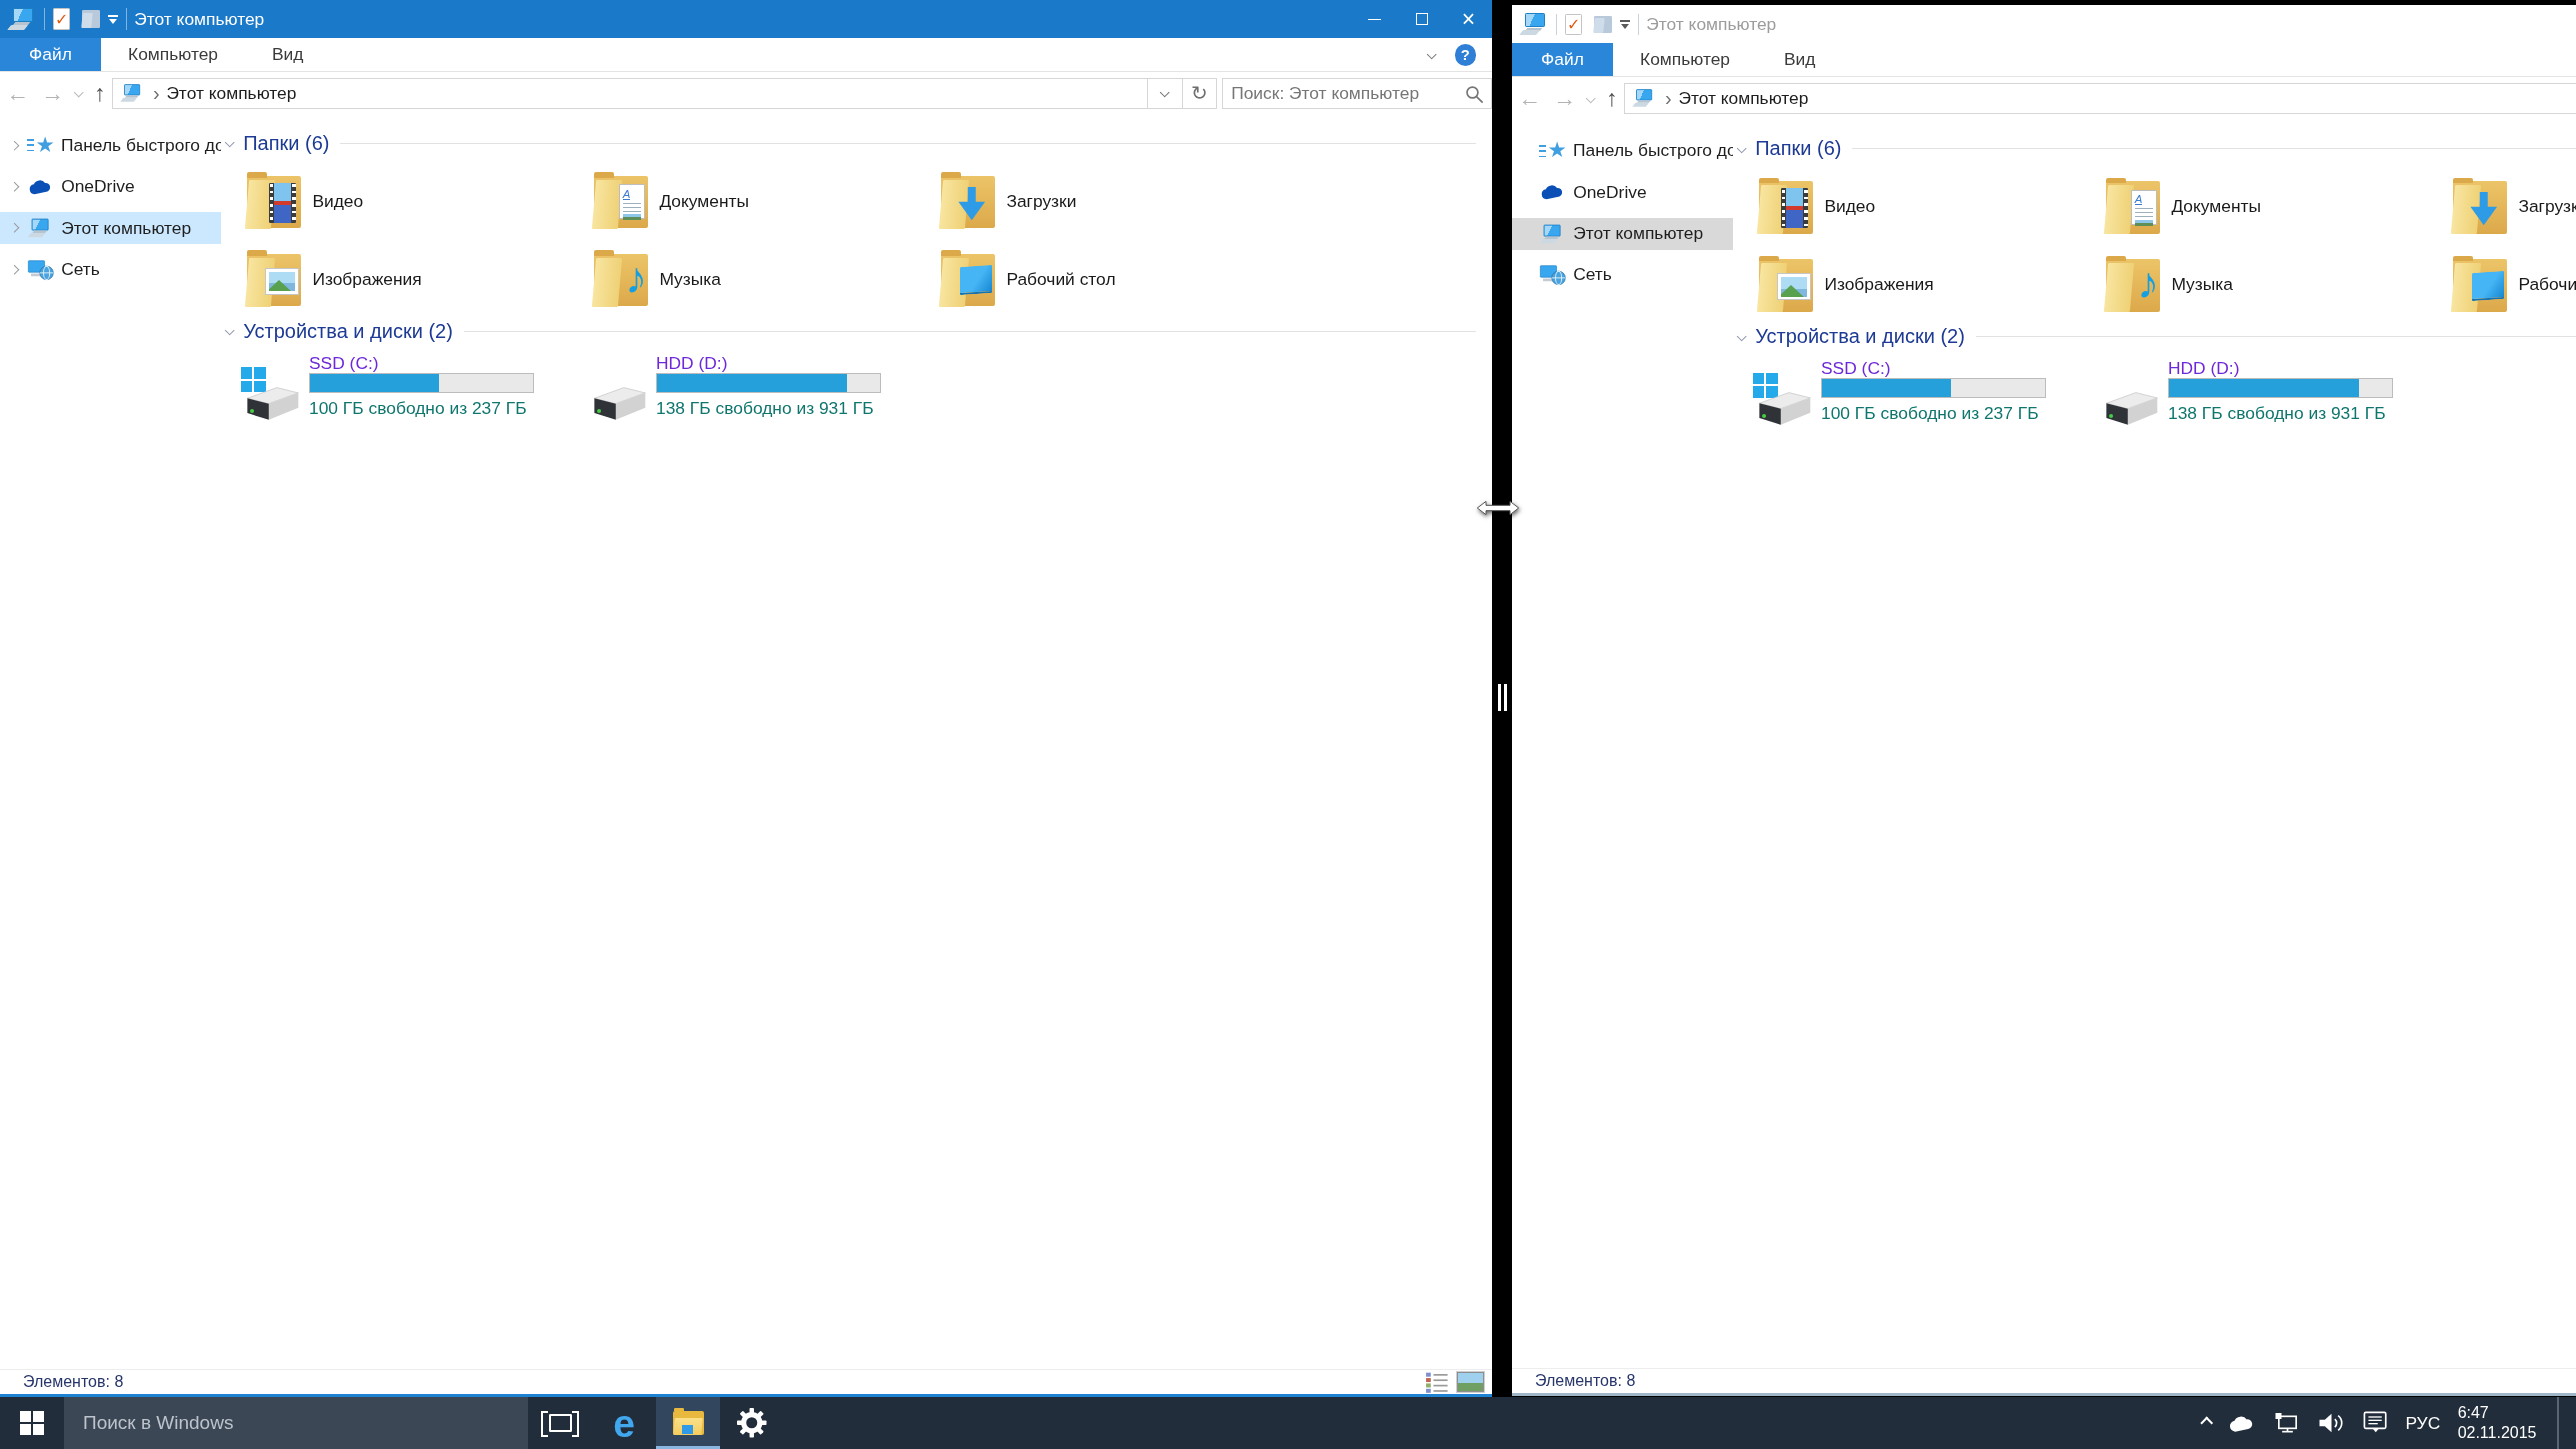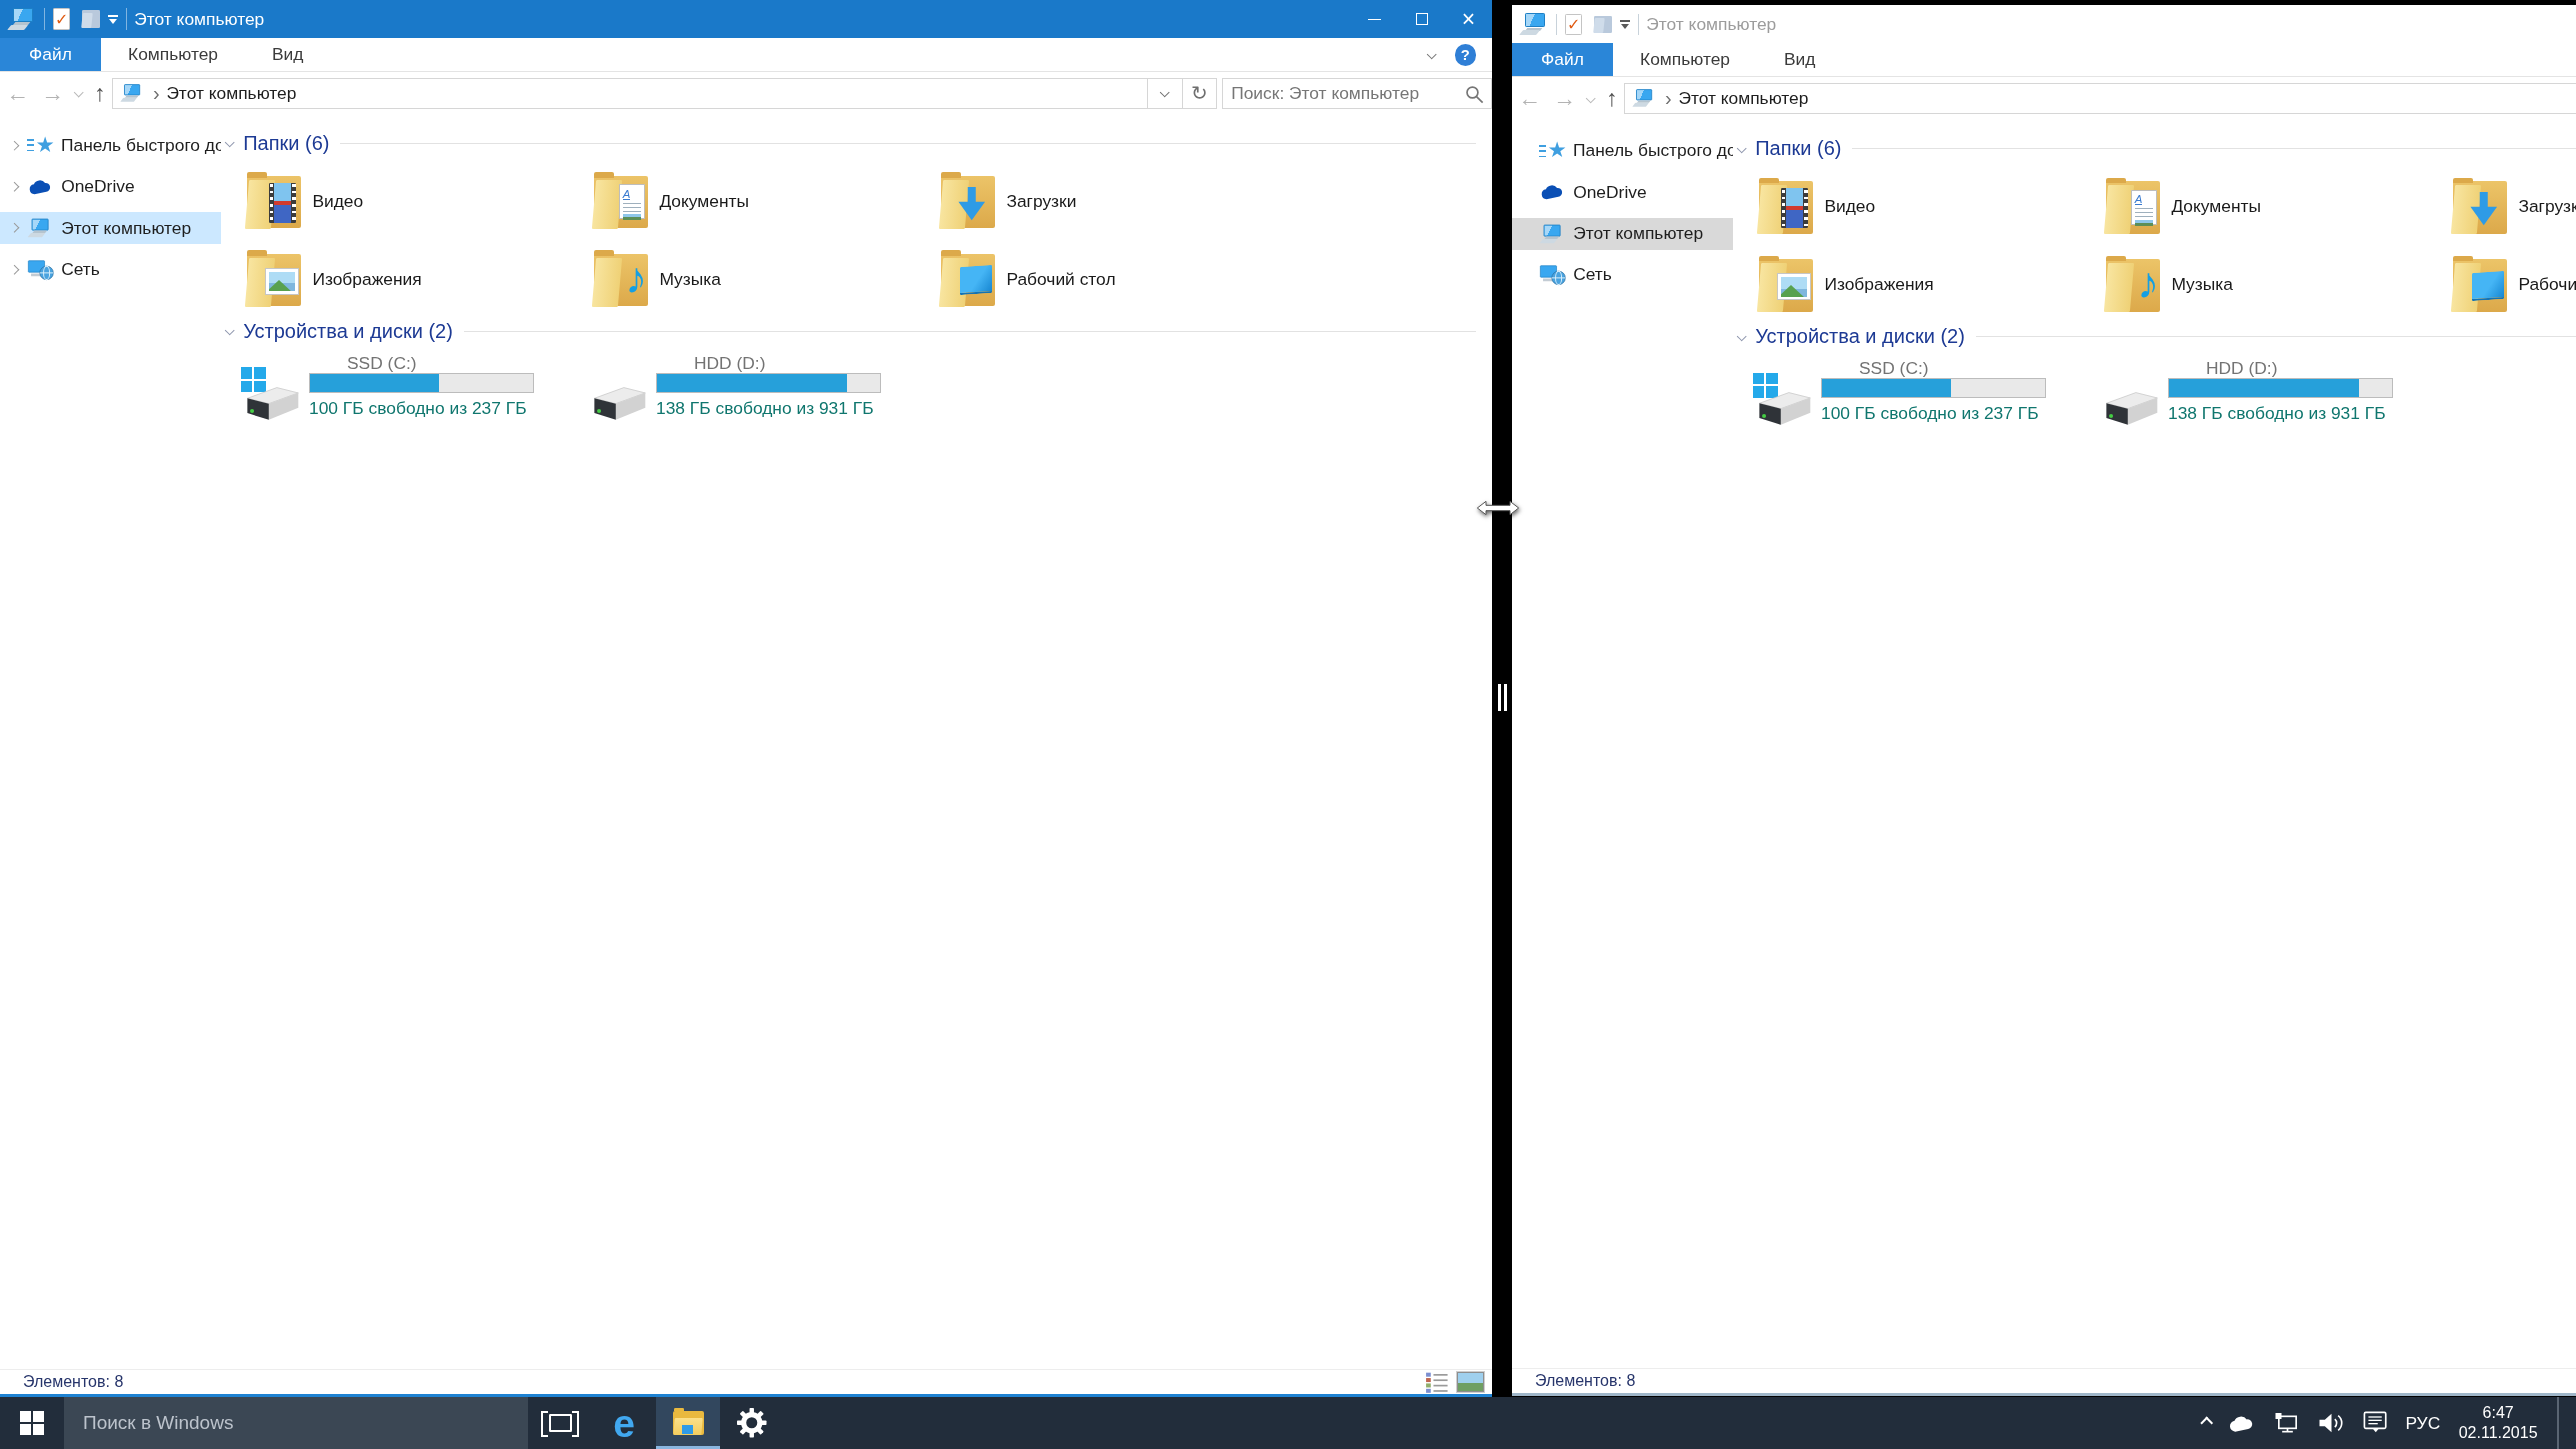--- a/index.html
+++ b/index.html
@@ -116,21 +116,21 @@
   .ovl-img { right:4px; top:19px; width:34px; height:27px; background:#fff; border:0.7px solid #c6c6c6; padding:2.7px; }
   .ovl-img .pic { position:relative; width:100%; height:100%; background:linear-gradient(180deg,#aedcf5 0 60%,#7fb7de 60% 100%); overflow:hidden; }
   .ovl-img .pic::after { content:""; position:absolute; left:-4px; bottom:-1.3px; width:0; height:0;
                          border-left:14.8px solid transparent; border-right:14.8px solid transparent; border-bottom:13.4px solid #58a14e; }
   .ovl-note { right:2.7px; top:6.7px; font-size:44px; line-height:44px; color:#159fe3; font-weight:bold; }
   .ovl-desk { right:5.4px; top:17.4px; width:32px; height:28px; border-radius:1.3px; transform:skewY(-4deg);
               background:linear-gradient(125deg,#45b5f5 0 55%,#1787d2 100%); border-bottom:2.7px solid #1273b6; }
 
   
   .dtile { position:absolute; top:236px; width:339px; height:89px; }
-  .dtile .dname { position:absolute; left:68px; top:2.7px; font-size:17.4px; color:#737373; white-space:nowrap;margin-left:38px; }
+  .dtile .dname { position:absolute; left:68px; top:2.7px; font-size:17.4px; color:#6d28d9; white-space:nowrap; }
   .dtile .dbar { position:absolute; left:68px; top:23px; width:225px; height:20px; background:#e9e9e9; border:0.7px solid #bcbcbc; }
   .dtile .dfill { height:100%; background:#26a0da; }
   .dtile .dfree { position:absolute; left:68px; top:48px; font-size:17.4px; color:#0f766e; white-space:nowrap; }
   .winflag { position:absolute; left:0; top:17.4px; width:25.5px; height:25.5px; display:grid; grid-template-columns:11.4px 11.4px;
              grid-template-rows:11.4px 11.4px; gap:2px; }
   .winflag i { background:#24a9ea; }
   .drive3d { position:absolute; left:1.3px; top:32px; }
 
   
   .statusbar { position:absolute; left:0; bottom:0; right:0; height:25.5px; border-top:0.7px solid #ededed; display:flex; align-items:center;
@@ -161,21 +161,21 @@
   .edge-e { color:#41a8f0; font-size:39px; font-weight:bold; line-height:39px; }
   .tb-btn.active-app { background:rgba(110,165,220,.22); border-bottom:3.4px solid #8ab6e0; }
   .tb-explorer { position:relative; width:31px; height:27px; }
   .tb-explorer .b { position:absolute; inset:2.7px 0 0 0; background:#e9b93f; border-radius:2px; }
   .tb-explorer .b::before { content:""; position:absolute; left:1.3px; top:-2.7px; width:10.7px; height:3.4px; background:#e9b93f; border-radius:1.3px 1.3px 0 0; }
   .tb-explorer .f { position:absolute; left:1.3px; right:1.3px; bottom:0; height:17.4px; background:linear-gradient(180deg,#fbe08a,#f3cd5f);
                     transform:skewX(-5deg); border-radius:1.3px; }
   .tb-explorer .clip { position:absolute; left:9.4px; bottom:1.3px; width:10.7px; height:8.7px; background:#2f9be8; }
   .tray { margin-left:auto; display:flex; align-items:center; gap:17.4px; padding-right:17.4px; }
   .tray-lang { color:#fff; font-size:17.4px; }
-  .tray-clock { color:#fff; font-size:16px; line-height:20px; text-align:center; min-width:81px; }
+  .tray-clock { color:#fff; font-size:16px; line-height:20px; text-align:left; min-width:81px; }
   .show-desktop { width:1.3px; height:52px; background:#5a6573; margin-left:1.3px; }
   .tray-chev { color:#fff; }
   .tray-chev .chev { width:9.4px; height:9.4px; border-width:2px; }
 </style>
 </head>
 <body>
 
 <div class="screen">
 
   <div class="win active">

